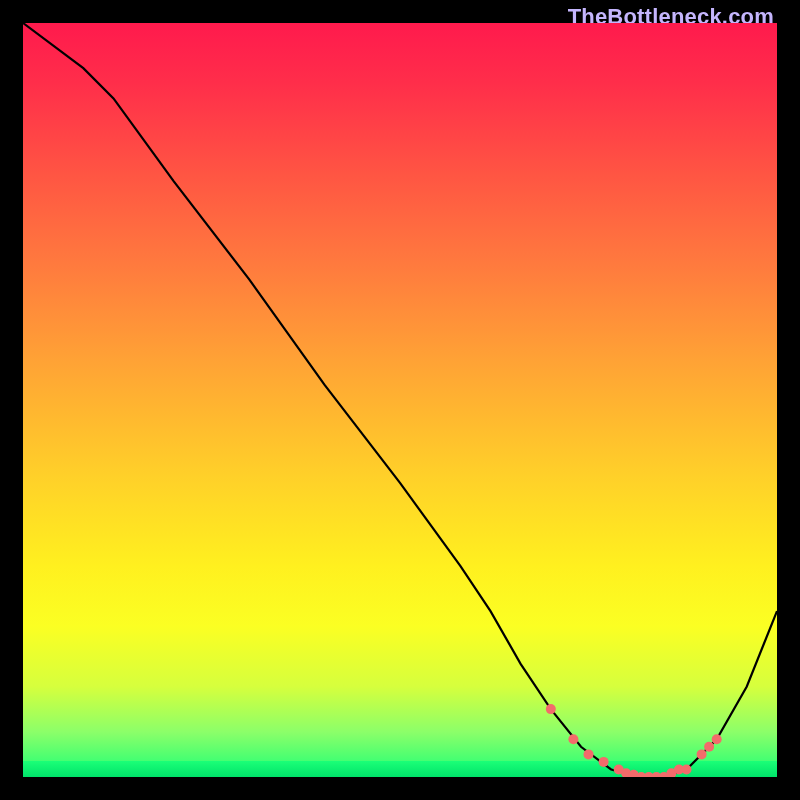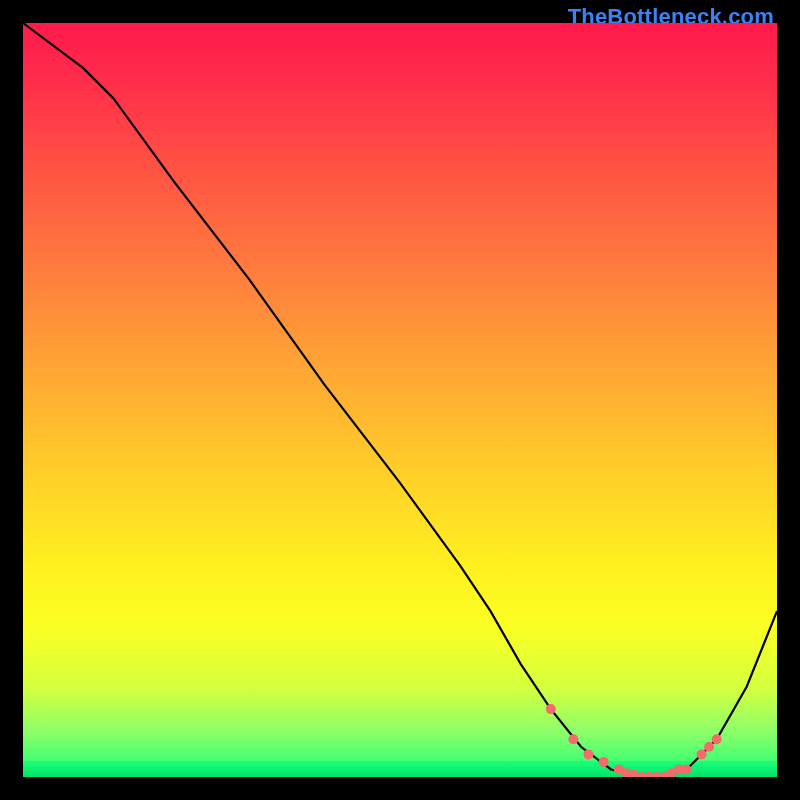--- a/index.html
+++ b/index.html
@@ -47,21 +47,21 @@
     width: 100%;
     height: 16px;
     background: linear-gradient(to bottom, #1bff77 0%, #00e36a 100%);
   }
   .watermark {
     position: absolute;
     top: 4px;
     right: 26px;
     font-size: 22px;
     font-weight: 600;
-    color: #3b82f6;
+    color: #c4b5fd;
     letter-spacing: 0.2px;
     font-family: Arial, Helvetica, sans-serif;
   }
   svg.curve {
     position: absolute;
     left: 0;
     top: 0;
     width: 754px;
     height: 754px;
     pointer-events: none;

